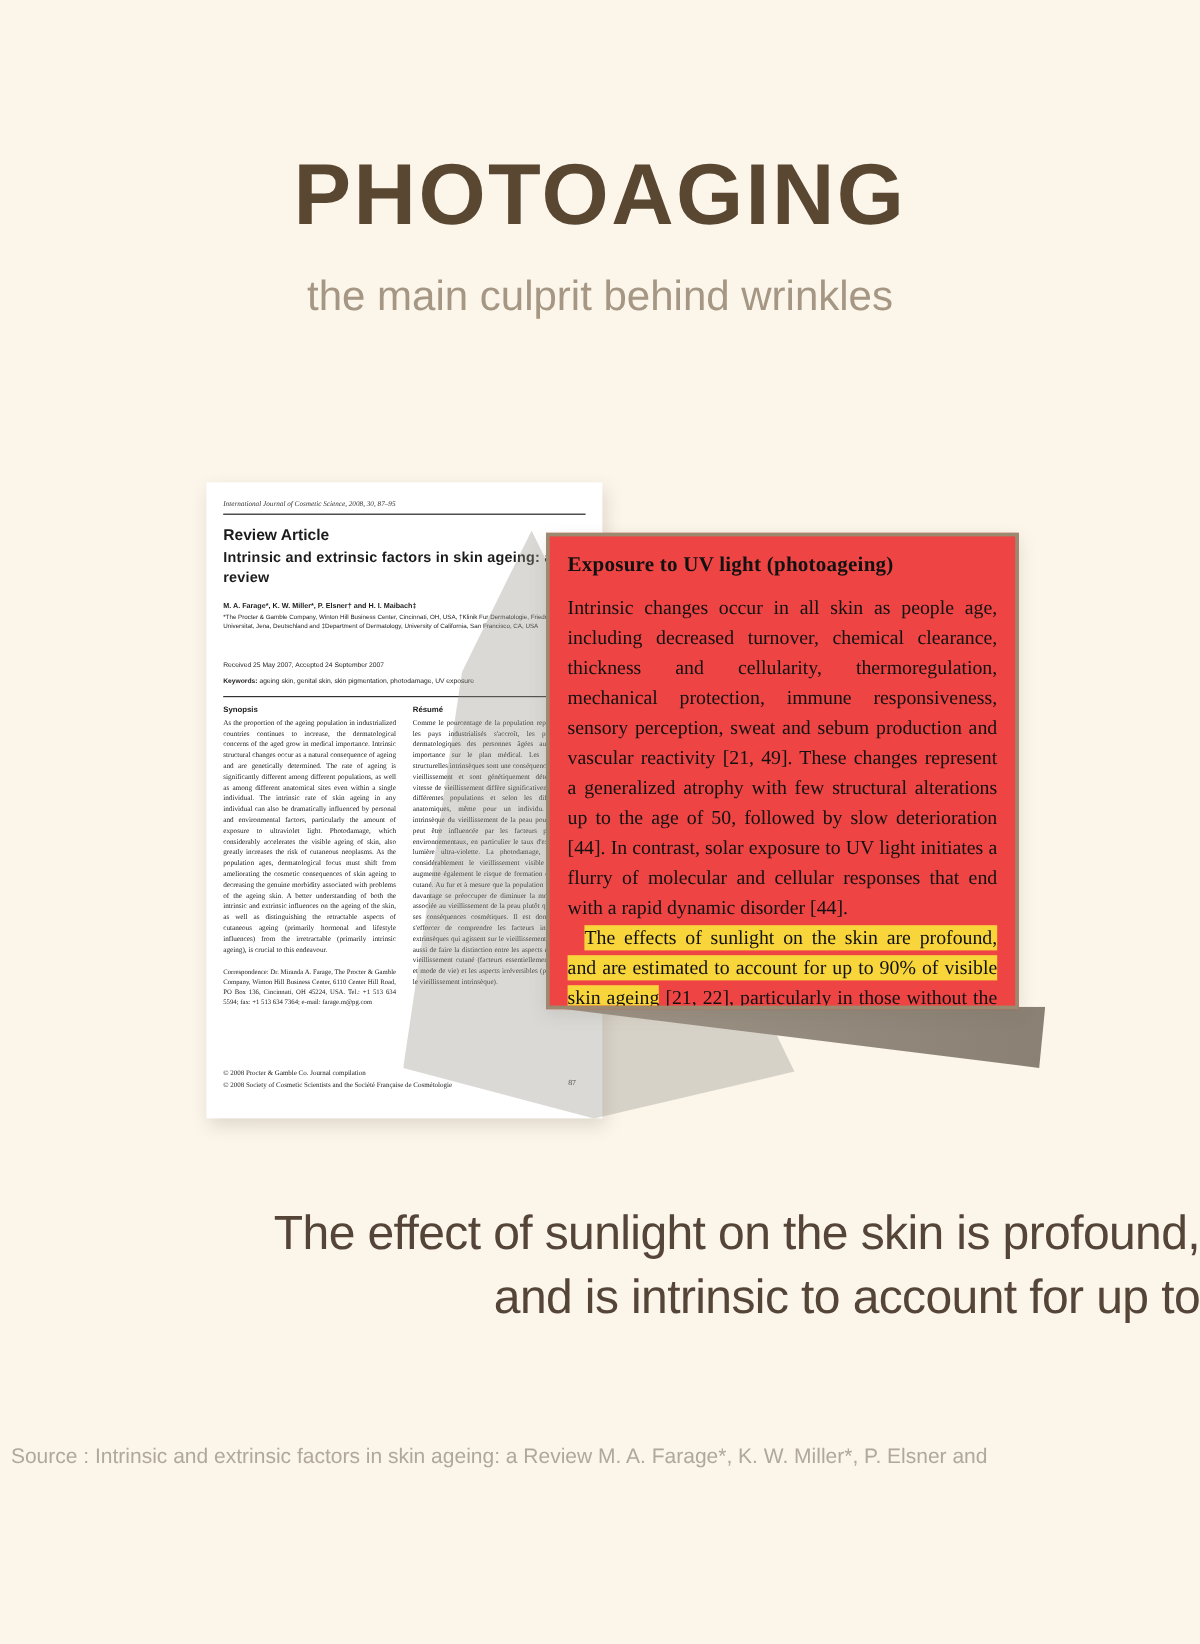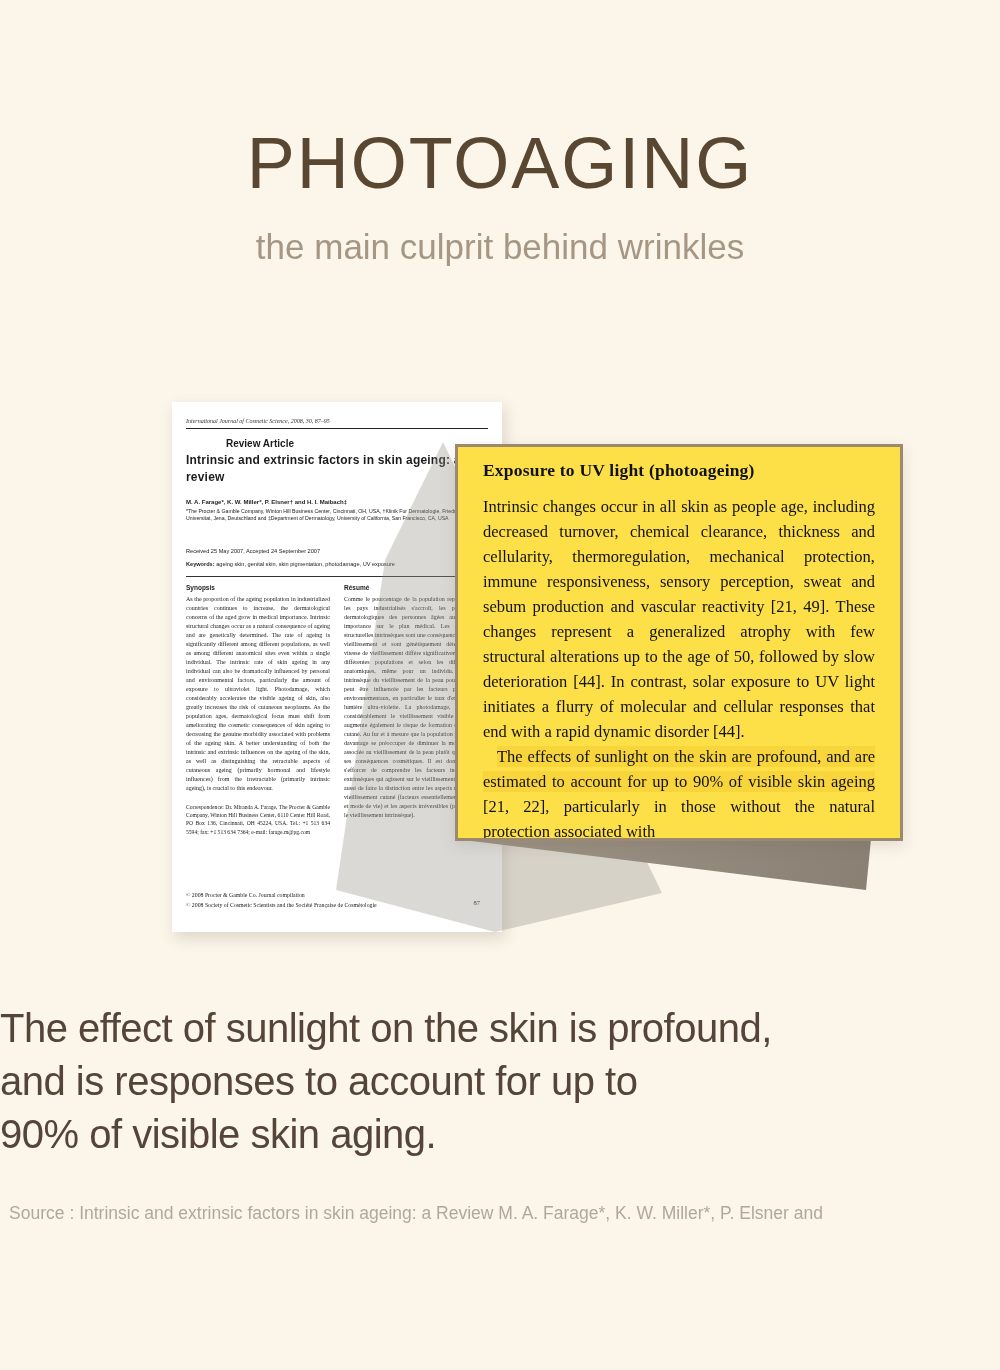--- a/index.html
+++ b/index.html
@@ -7,21 +7,21 @@
     position:relative;
     width:1000px;height:1370px;
     background:#fbf5ea;
     overflow:hidden;
     font-family:"Liberation Sans",sans-serif;
   }
   
   .page-title{
     position:absolute;left:0;top:122px;width:1000px;
     text-align:center;
-    font-size:72px;font-weight:400;letter-spacing:2px;
+    font-size:72px;font-weight:700;letter-spacing:2px;
     color:#594732;margin:0;
   }
   .page-subtitle{
     position:absolute;left:0;top:228px;width:1000px;
     text-align:center;
     font-size:35px;line-height:38px;
     color:#a59784;
   }
   
   .paper{
@@ -30,21 +30,21 @@
     background:#ffffff;
     box-shadow:3px 6px 14px rgba(110,92,70,0.20);
     padding:16px 14px 0 14px;
     box-sizing:border-box;
     overflow:hidden;
     color:#1c1c1c;
   }
   .j-header{font-family:"Liberation Serif",serif;font-style:italic;font-size:6px;color:#333;}
   .j-rule{border:0;border-top:1.6px solid #222;margin:4px 0 0 0;}
   .j-rule2{border:0;border-top:1px solid #333;margin:9px 0 0 0;}
-  .j-type{margin-top:9px;font-size:10px;font-weight:700;margin-left:40px;}
+  .j-type{margin-top:9px;font-size:13px;font-weight:700;}
   .j-title{margin-top:3px;font-size:12px;font-weight:700;line-height:1.4;letter-spacing:.2px;}
   .j-authors{margin-top:13px;font-size:6px;font-weight:700;}
   .j-affil{margin-top:3px;font-size:5.2px;line-height:1.35;color:#222;}
   .j-received{margin-top:26px;font-size:5.6px;}
   .j-keywords{margin-top:7px;font-size:5.6px;}
   .j-keywords b{font-weight:700;}
   .j-cols{display:flex;gap:14px;margin-top:7px;}
   .j-col{width:158px;flex:0 0 aupx;}
   .j-col h4{margin:0 0 4px 0;font-size:6.5px;font-weight:700;}
   .j-col p{margin:0;font-family:"Liberation Serif",serif;font-size:6px;line-height:1.5;text-align:justify;color:#222;}
@@ -60,38 +60,38 @@
   }
   .wedge{
     position:absolute;left:0;top:0;width:1000px;height:1370px;
     background:linear-gradient(100deg,#c2b8a9 0%,#9b9184 55%,#7f766a 100%);
     clip-path:polygon(455px 839px,871px 839px,866px 890px);
     pointer-events:none;
   }
   
   .callout{
     position:absolute;left:455px;top:444px;
-    width:448px;height:397px;
+    width:394px;height:397px;
     box-sizing:border-box;
-    background:#fde047;
+    background:#ef4444;
     border:3px solid #9c8a70;
     box-shadow:0 5px 14px rgba(100,85,65,0.15);
-    padding:13px 25px;
+    padding:13px 15px;
     font-family:"Liberation Serif",serif;
     color:#111;
     overflow:hidden;
   }
   .co-h{margin:0;font-size:17.5px;font-weight:700;letter-spacing:.2px;}
   .co-p{margin:13px 0 0 0;font-size:16.5px;line-height:25px;text-align:justify;}
   .co-p2{margin:0;text-indent:14px;}
   .callout mark{background:#f9d53c;color:#111;padding:1px 0;}
   
   .quote{
     position:absolute;left:0;top:1002px;width:1000px;
-    text-align:left;
+    text-align:right;
     font-size:40px;line-height:53px;letter-spacing:-0.5px;
     color:#554538;
   }
   .source{
     position:absolute;left:0;top:1200px;width:832px;
     text-align:center;
     font-size:17.5px;line-height:27px;
     color:#b1a89b;
   }
 </style>
@@ -138,21 +138,20 @@
   <div class="wedge"></div>
 
   <div class="callout">
     <h2 class="co-h">Exposure to UV light (photoageing)</h2>
     <p class="co-p">Intrinsic changes occur in all skin as people age, including decreased turnover, chemical clearance, thickness and cellularity, thermoregulation, mechanical protection, immune responsiveness, sensory perception, sweat and sebum production and vascular reactivity [21, 49]. These changes represent a generalized atrophy with few structural alterations up to the age of 50, followed by slow deterioration [44]. In contrast, solar exposure to UV light initiates a flurry of molecular and cellular responses that end with a rapid dynamic disorder [44].</p>
     <p class="co-p co-p2"><mark>The effects of sunlight on the skin are profound, and are estimated to account for up to 90% of visible skin ageing</mark><span> [21, 22], particularly in those without the natural protection associated with</span></p>
   </div>
 
   <div class="quote">
     <div>The effect of sunlight on the skin is profound,</div>
-    <div>and is responses to account for up to</div>
-    <div>90% of visible skin aging.</div>
+    <div>and is intrinsic to account for up to</div>
   </div>
 
   <div class="source">
     <div>Source : Intrinsic and extrinsic factors in skin ageing: a Review M. A. Farage*, K. W. Miller*, P. Elsner and</div>
   </div>
 
 </div>
 
 </body></html>

